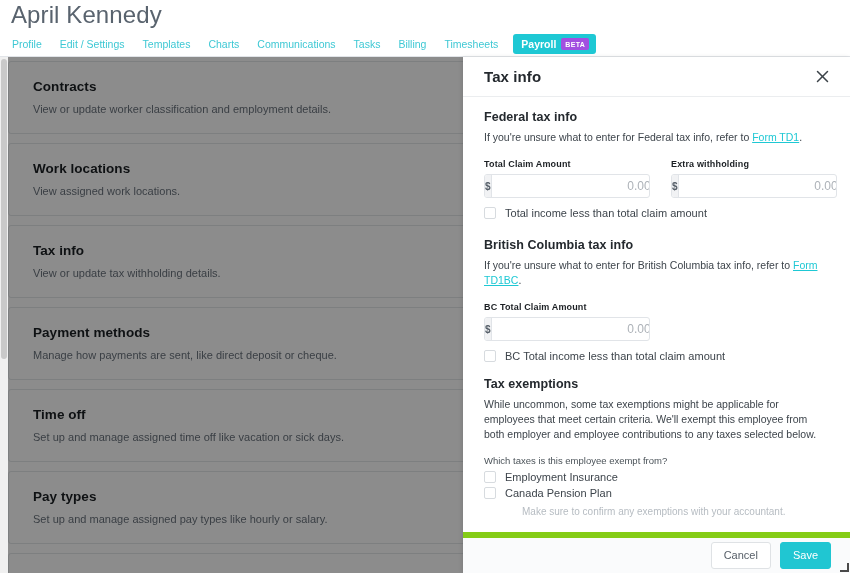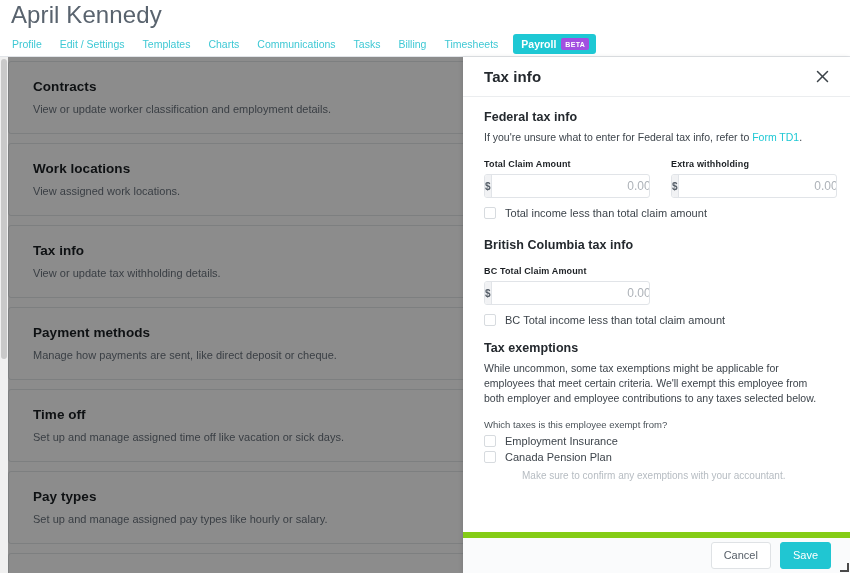--- a/index.html
+++ b/index.html
@@ -214,20 +214,21 @@
     letter-spacing: 0.05px;
   }
   .section-desc {
     font-size: 10.5px;
     color: #3d444b;
     margin: 0 0 11px 0;
     line-height: 15px;
   }
   .link {
     color: #1ec8d4;
+    text-decoration: underline;
     cursor: pointer;
   }
   .field-row {
     display: flex;
     gap: 21px;
     margin-bottom: 9px;
     margin-top: 14px;
   }
   .field {
     display: flex;
@@ -422,20 +423,21 @@
         <div class="checkbox-row">
           <div class="checkbox"></div>
           <div class="checkbox-label">Total income less than total claim amount</div>
         </div>
       </div>
 
       <div class="spacer-lg"></div>
 
       <div>
         <div class="section-title">British Columbia tax info</div>
+        <div class="section-desc"><span>If you're unsure what to enter for British Columbia tax info, refer to </span><span class="link">Form TD1BC</span><span>.</span></div>
 
         <div class="field-row">
           <div class="field">
             <div class="field-label">BC Total Claim Amount</div>
             <div class="input-group">
               <div class="input-prefix">$</div>
               <input class="input-field" type="text" placeholder="0.00" style="">
             </div>
           </div>
         </div>

